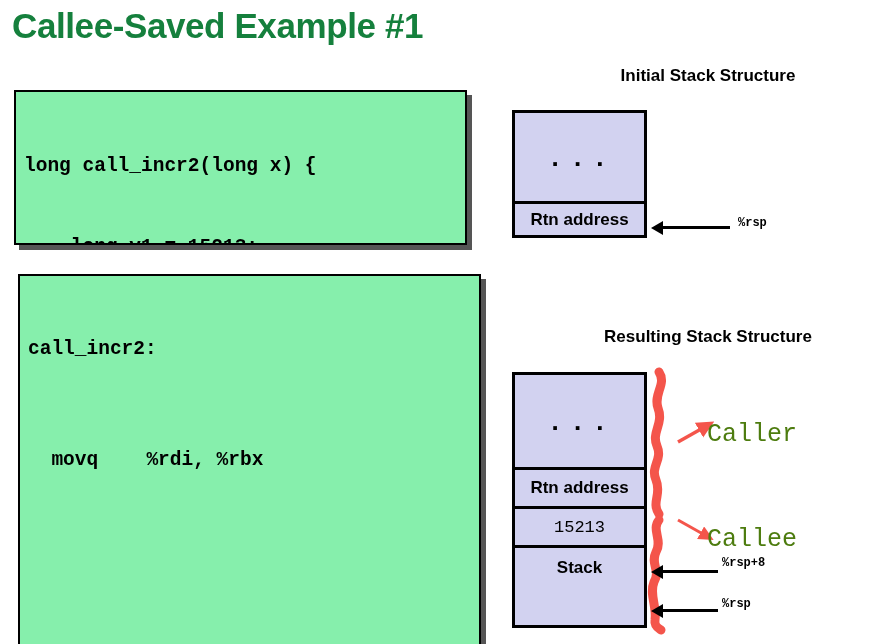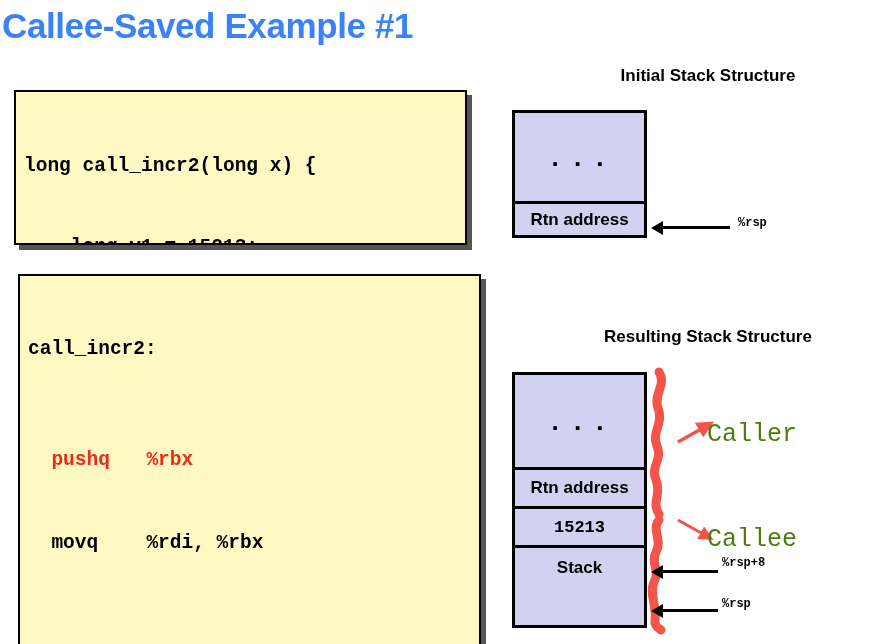--- a/index.html
+++ b/index.html
@@ -12,33 +12,33 @@
     height: 644px;
     position: relative;
     overflow: hidden;
     font-family: "Liberation Sans", sans-serif;
     color: #000000;
   }
 
   
   #slide-title {
     position: absolute;
-    left: 2px;
+    left: 12px;
     top: 6px;
     font-size: 35px;
     font-weight: bold;
     letter-spacing: -0.4px;
-    color: #3b82f6;
+    color: #15803d;
     white-space: nowrap;
   }
 
   
   .code-box {
     position: absolute;
-    background: #fef9c3;
+    background: #86efac;
     border: 2px solid #000000;
     box-shadow: 5px 5px 0 0 #555555;
     box-sizing: border-box;
     font-family: "Liberation Mono", "DejaVu Sans Mono", monospace;
     font-weight: bold;
     font-size: 19.5px;
     line-height: 27px;
     color: #000000;
     white-space: pre;
     overflow: hidden;
@@ -90,21 +90,21 @@
     align-items: center;
     justify-content: center;
     font-size: 17px;
     font-weight: bold;
     color: #000000;
     white-space: nowrap;
   }
   .stack-cell:last-child { border-bottom: none; }
   .cell-mono {
     font-family: "Liberation Mono", "DejaVu Sans Mono", monospace;
-    font-weight: bold;
+    font-weight: normal;
     font-size: 17px;
   }
   .cell-ellipsis {
     font-size: 26px;
     font-weight: bold;
     letter-spacing: 4px;
     line-height: 0.4;
   }
   .cell-mixed {
     font-family: "Liberation Sans", sans-serif;
@@ -197,21 +197,20 @@
   <span class="code-line">long call_incr2(long x) {</span>
   <span class="code-line">    long v1 = 15213;</span>
   
   
   
 </div>
 
 <div id="asm-code-box" class="code-box">
   <span class="asm-line"><span>call_incr2:</span></span>
 
-  <span class="asm-line asm-highlight">&nbsp; <span class="asm-mn">pushq</span><span class="asm-lbl">%rbx</span></span>
   <span class="asm-line">&nbsp; <span class="asm-mn">movq</span><span class="asm-lbl">%rdi, %rbx</span></span>
   
   
   
   
   
   
   
   
 </div>

